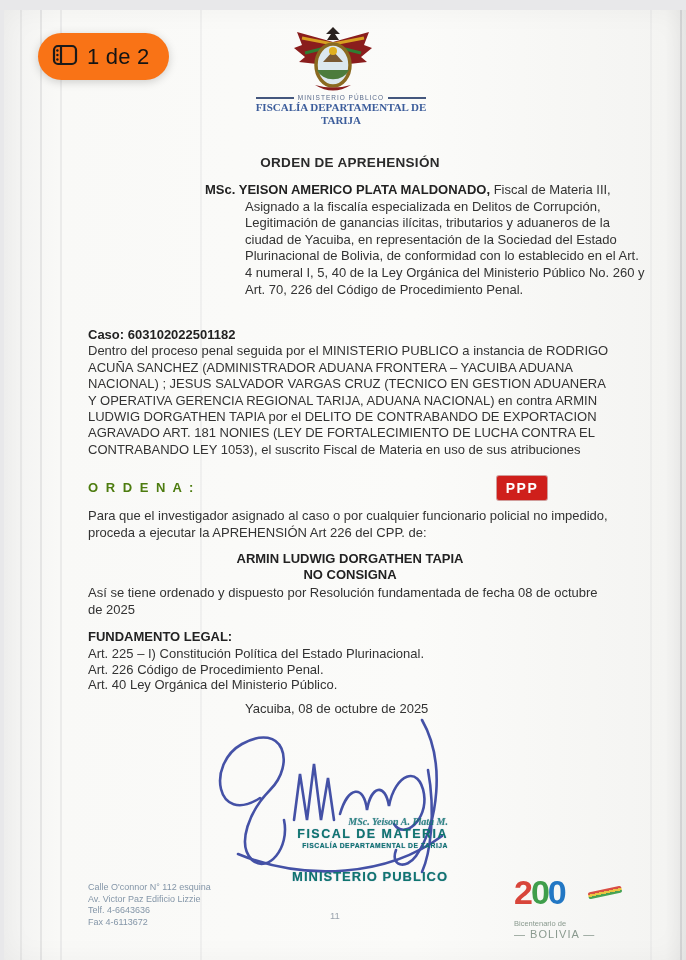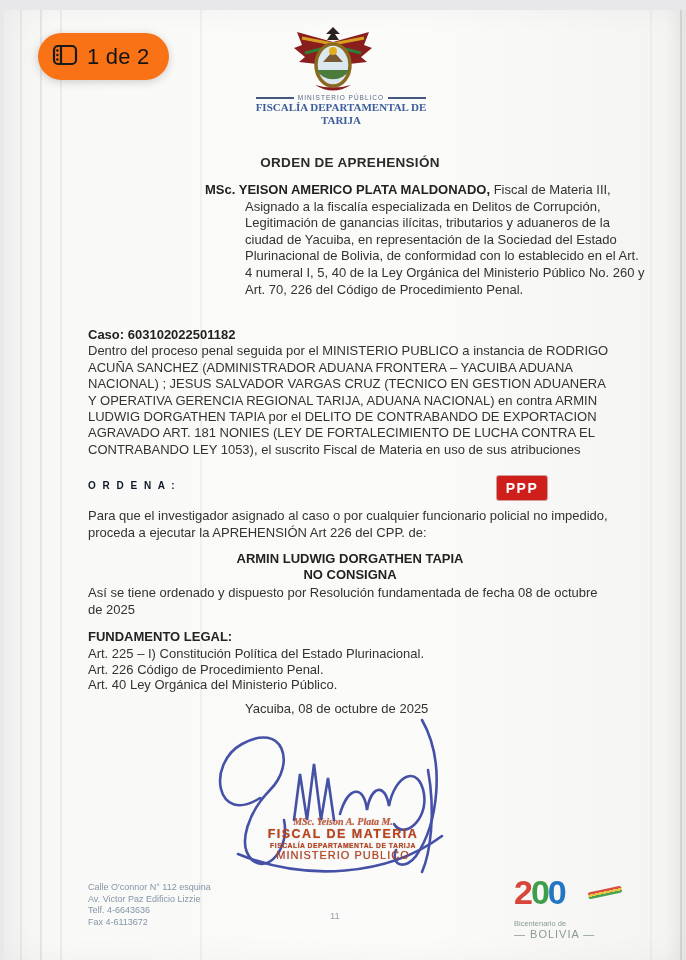--- a/index.html
+++ b/index.html
@@ -27,39 +27,39 @@
   .fisc{position:absolute;left:233px;top:101px;width:216px;text-align:center;
     font-family:"Liberation Serif",serif;font-size:11px;font-weight:bold;color:#3c5d9b;line-height:12.5px;}
 
   
   .doc-title{position:absolute;left:88px;top:155px;width:524px;text-align:center;font-size:13.5px;font-weight:bold;color:#2b2b2b;letter-spacing:0.3px;}
   .issuer{position:absolute;left:205px;top:182px;width:400px;font-size:13px;line-height:16.6px;color:#333;
     padding-left:40px;text-indent:-40px;}
   .issuer b{color:#222;}
   .caso{position:absolute;left:88px;top:327px;width:528px;font-size:13px;line-height:16.4px;color:#333;}
   .caso .lbl{font-weight:bold;color:#222;}
-  .ordena{position:absolute;left:88px;top:480px;font-size:10px;font-weight:bold;letter-spacing:2px;color:#0f172a;}
+  .ordena{position:absolute;left:88px;top:480px;font-size:13px;font-weight:bold;letter-spacing:2px;color:#4d7c0f;}
   .ppp{position:absolute;left:497px;top:476px;width:50px;height:24px;background:#cf1f1b;border-radius:2px;
     color:#fff;font-weight:800;font-size:14px;letter-spacing:1.5px;text-align:center;line-height:24px;
     box-shadow:0 0 0 1px rgba(150,20,20,.4);}
   .order-text{position:absolute;left:88px;top:508px;width:524px;font-size:13px;line-height:16.6px;color:#333;}
   .subject{position:absolute;left:88px;top:551px;width:524px;text-align:center;font-size:13px;font-weight:bold;color:#222;line-height:15.5px;}
   .resolution{position:absolute;left:88px;top:585px;width:524px;font-size:13px;line-height:16.6px;color:#333;}
   .legal-h{position:absolute;left:88px;top:629px;font-size:13px;font-weight:bold;color:#222;}
   .legal{position:absolute;left:88px;top:646px;width:524px;font-size:13px;line-height:15.6px;color:#333;}
   .dateline{position:absolute;left:245px;top:701px;font-size:13px;color:#333;}
 
   
   .sig{position:absolute;left:198px;top:706px;}
-  .stamp{position:absolute;left:238px;top:816px;width:210px;text-align:center;color:#c2410c;
+  .stamp{position:absolute;left:238px;top:816px;width:210px;text-align:right;color:#0f766e;
     text-shadow:0 0 1px rgba(55,71,166,0.55);}
   .stamp .s1{font-family:"Liberation Serif",serif;font-style:italic;font-weight:bold;font-size:10px;opacity:.85;}
   .stamp .s2{font-size:12.5px;font-weight:800;letter-spacing:1.5px;}
   .stamp .s3{font-size:6.8px;font-weight:bold;letter-spacing:0.5px;margin-top:1px;}
-  .stamp .s4{font-size:11px;font-weight:normal;letter-spacing:1px;}
+  .stamp .s4{font-size:13px;font-weight:bold;letter-spacing:1px;margin-top:20px;}
 
   
   .addr{position:absolute;left:88px;top:882px;font-size:9px;line-height:11.5px;color:#8496a8;}
   .pagenum{position:absolute;left:330px;top:910px;font-size:9.5px;color:#9aa3ad;}
   .bicen{position:absolute;left:514px;top:876px;width:110px;text-align:left;}
   .bicen .digits{font-size:34px;font-weight:800;line-height:32px;letter-spacing:-2px;position:relative;}
   .bicen .d2{color:#d8453a;}.bicen .d0a{color:#3f9e4b;}.bicen .d0b{color:#2277c4;}
   .bicen .flag{position:absolute;right:2px;top:13px;width:34px;height:7px;transform:rotate(-12deg);
     background:linear-gradient(180deg,#d8453a 33%,#e8c23a 33% 66%,#3f9e4b 66%);border-radius:2px;opacity:.95;}
   .bicen .t1{font-size:7.5px;color:#8a9a8f;margin-top:11px;}

